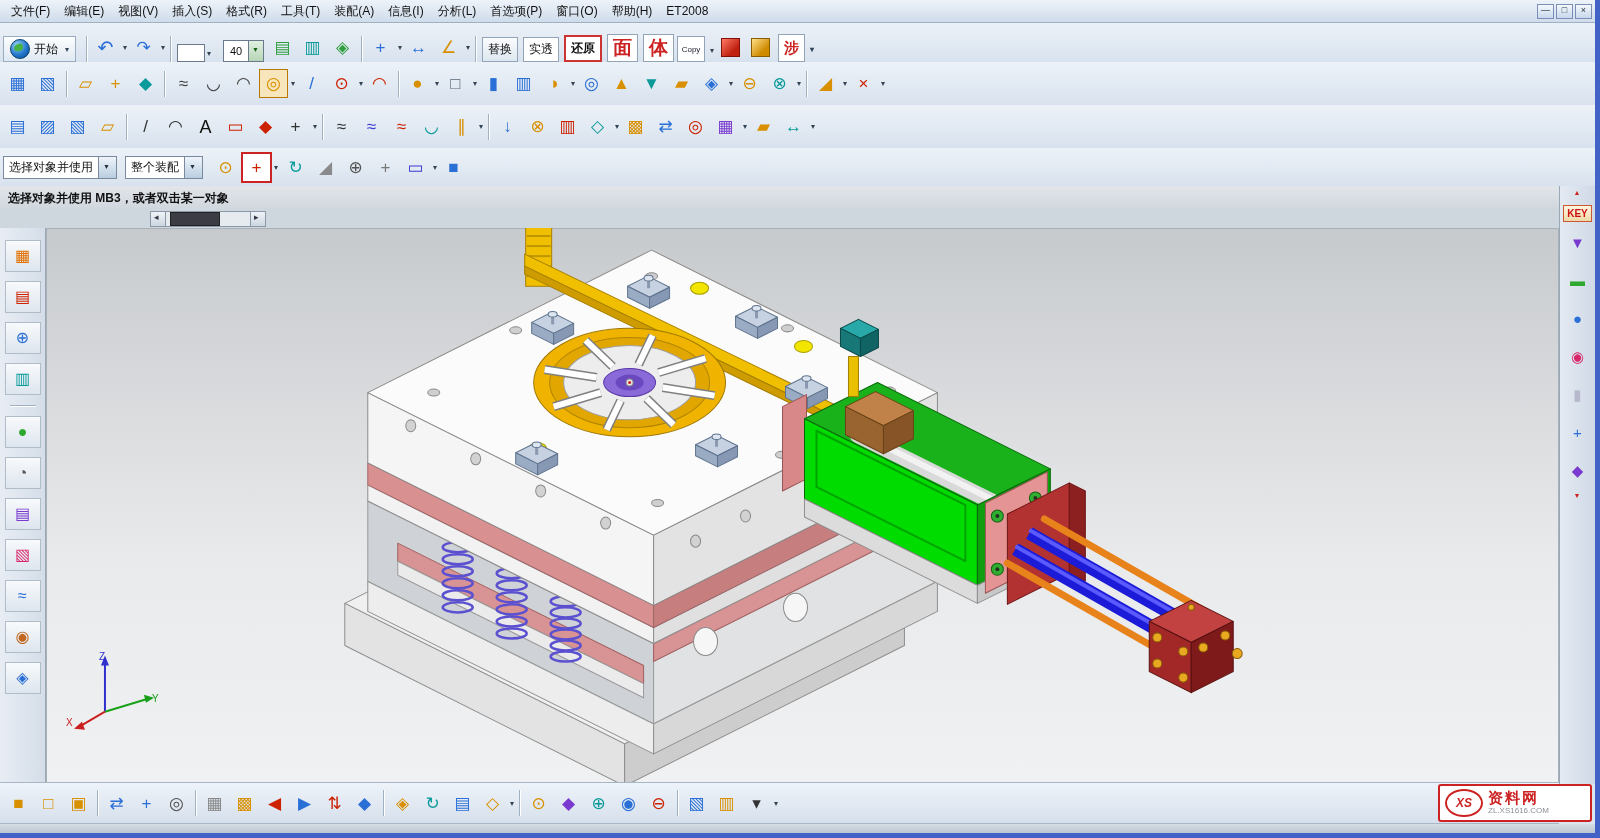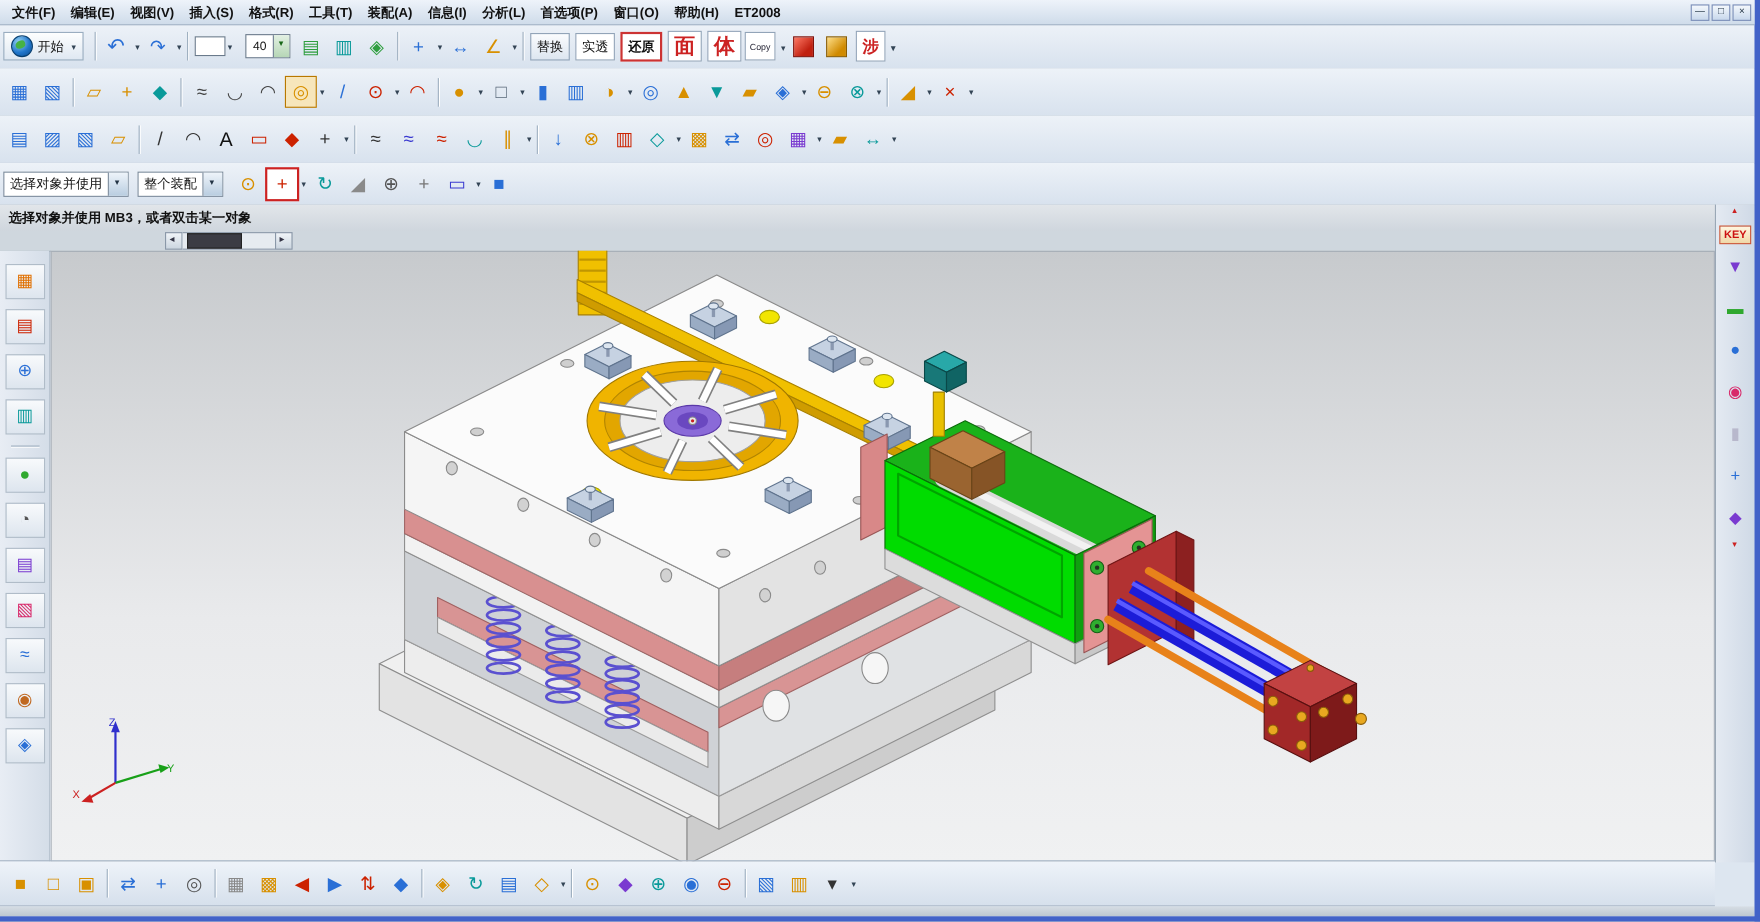--- a/index.html
+++ b/index.html
@@ -2,29 +2,29 @@
 <html><head>
 <meta charset="utf-8">
 <style>
   html,body{margin:0;padding:0;background:#889;}
   #root{position:relative;width:1600px;height:838px;background:#dde6f0;
         font-family:"Liberation Sans",sans-serif;overflow:hidden;font-size:12px;color:#111;}
 
   
   .menubar{position:absolute;top:0;left:0;right:5px;height:22px;display:flex;align-items:center;
            background:linear-gradient(#eef3fa,#cfdcea);border-bottom:1px solid #9fb0c4;padding-left:4px;z-index:5;}
-  .menu-item{padding:2px 7px;white-space:nowrap;cursor:default;font-weight:bold;}
+  .menu-item{padding:2px 7px;white-space:nowrap;cursor:default;}
   .win-buttons{margin-left:auto;display:flex;gap:2px;padding-right:3px;}
   .wbtn{width:15px;height:13px;border:1px solid #7a8eb8;background:linear-gradient(#f4f8fc,#c8d8ec);
         font-size:9px;line-height:11px;text-align:center;color:#234;}
 
   
   .toolbar{position:absolute;left:0;display:flex;align-items:center;
            background:linear-gradient(#edf2f8,#d8e2ee);border-bottom:1px solid #a8b6c6;padding:0 3px;gap:1px;}
-  .tb1{top:22px;height:40px;right:5px;}
+  .tb1{top:22px;height:40px;right:5px;align-items:flex-end;}
   .tb2{top:62px;height:43px;right:5px;}
   .tb3{top:105px;height:43px;right:5px;}
   .selbar{top:148px;height:38px;right:5px;gap:4px;}
   .vsep{width:1px;height:26px;background:#9fb0c0;box-shadow:1px 0 0 #fff;margin:0 3px;flex:none;}
 
   .tbi{position:relative;width:27px;height:27px;display:inline-flex;align-items:center;justify-content:center;
        border:1px solid transparent;flex:none;cursor:default;}
   .tbi .g{font-size:17px;line-height:1;}
   .tbi.dd{margin-right:8px;}
   .tbi.dd::after{content:"▾";position:absolute;right:-8px;top:9px;font-size:8px;color:#345;}
@@ -805,17 +805,24 @@
         <span class="g" style="color: rgb(42, 111, 214);">▧</span>
       </span>
       <span class="tbi">
         <span class="g" style="color: rgb(216, 144, 0);">▥</span>
       </span>
       <span class="tbi dd">
         <span class="g" style="color: rgb(51, 51, 51);">▾</span>
       </span>
     </div>
 
+  <div class="watermark">
+    <span class="wm-logo">XS</span>
+    <span class="wm-col">
+      <span class="wm-name">资料网</span>
+      <span class="wm-url">ZL.XS1616.COM</span>
+    </span>
+  </div>
 
   <div class="statusstrip"></div>
   <div class="edge-right"></div>
   <div class="edge-bottom"></div>
 </div>
 
 </body></html>

